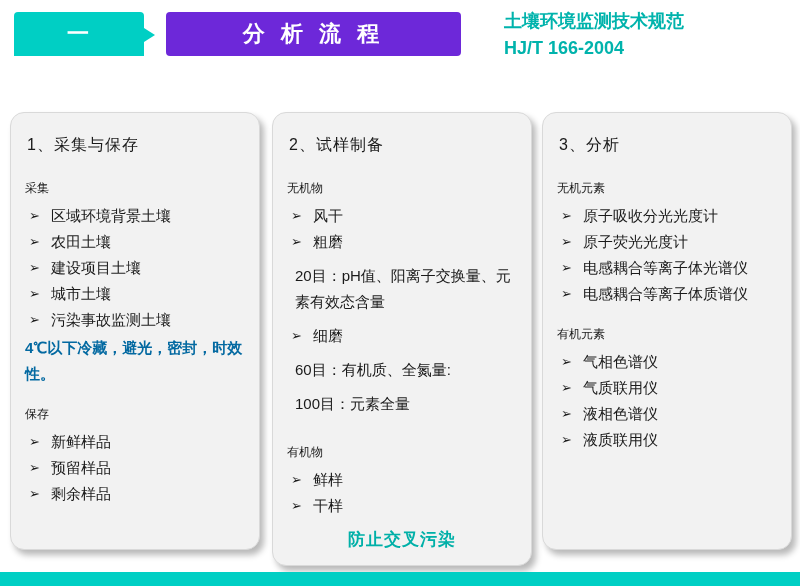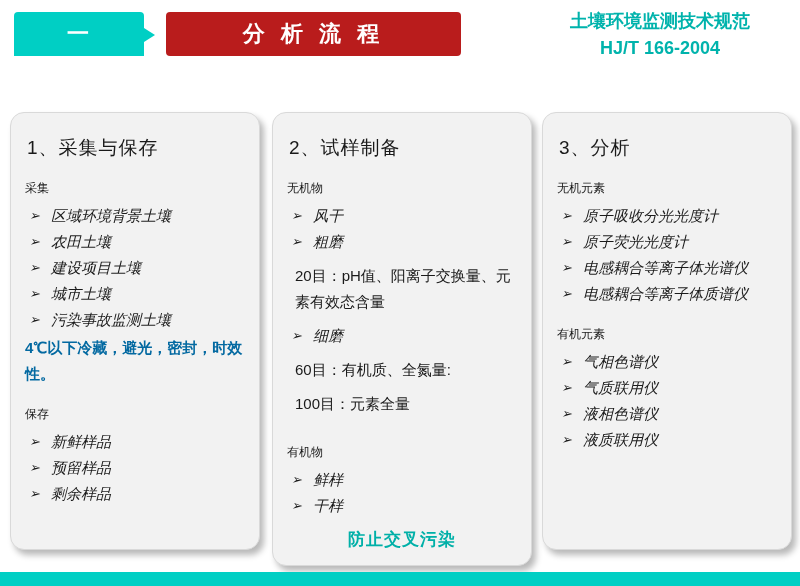--- a/index.html
+++ b/index.html
@@ -54,36 +54,36 @@
     border-left: 11px solid #00cfc4;
     border-top: 7px solid transparent;
     border-bottom: 7px solid transparent;
   }
   .header-title {
     position: absolute;
     left: 166px;
     top: 12px;
     width: 295px;
     height: 44px;
-    background: #b91c1c;
+    background: #6d28d9;
     border-radius: 4px;
     display: flex;
     align-items: center;
     justify-content: center;
     color: #ffffff;
     font-size: 22px;
     font-weight: bold;
     letter-spacing: 5px;
   }
   .header-standard {
     position: absolute;
-    left: 532px;
+    left: 504px;
     top: 8px;
     width: 256px;
-    text-align: center;
+    text-align: left;
     color: #00b3ac;
     font-size: 18px;
     font-weight: bold;
     line-height: 27px;
   }
   .header-standard .line2 { display: block; }
 
   
   .card {
     position: absolute;
@@ -93,21 +93,21 @@
     box-shadow: 4px 5px 6px rgba(0,0,0,0.28);
   }
   .card-1 { left: 10px;  top: 112px; width: 248px; height: 436px; }
   .card-2 { left: 272px; top: 112px; width: 258px; height: 452px; }
   .card-3 { left: 542px; top: 112px; width: 248px; height: 436px; }
 
   .card-title {
     position: absolute;
     left: 16px;
     top: 22px;
-    font-size: 19px;
+    font-size: 16px;
     color: #1a1a1a;
     letter-spacing: 1px;
   }
   .card-body {
     position: absolute;
     left: 14px;
     right: 10px;
     top: 62px;
     font-size: 15px;
     color: #1a1a1a;
@@ -122,21 +122,20 @@
     list-style: none;
     margin: 0 0 0 4px;
     padding: 0;
   }
   .bullet-list li {
     position: relative;
     padding-left: 22px;
     font-size: 15px;
     line-height: 26px;
     color: #1a1a1a;
-    font-style: italic;
   }
   .bullet-list li:before {
     content: "\27A2";
     position: absolute;
     left: 0;
     top: 0;
     font-size: 13px;
     color: #1a1a1a;
   }
   .plain-line {

